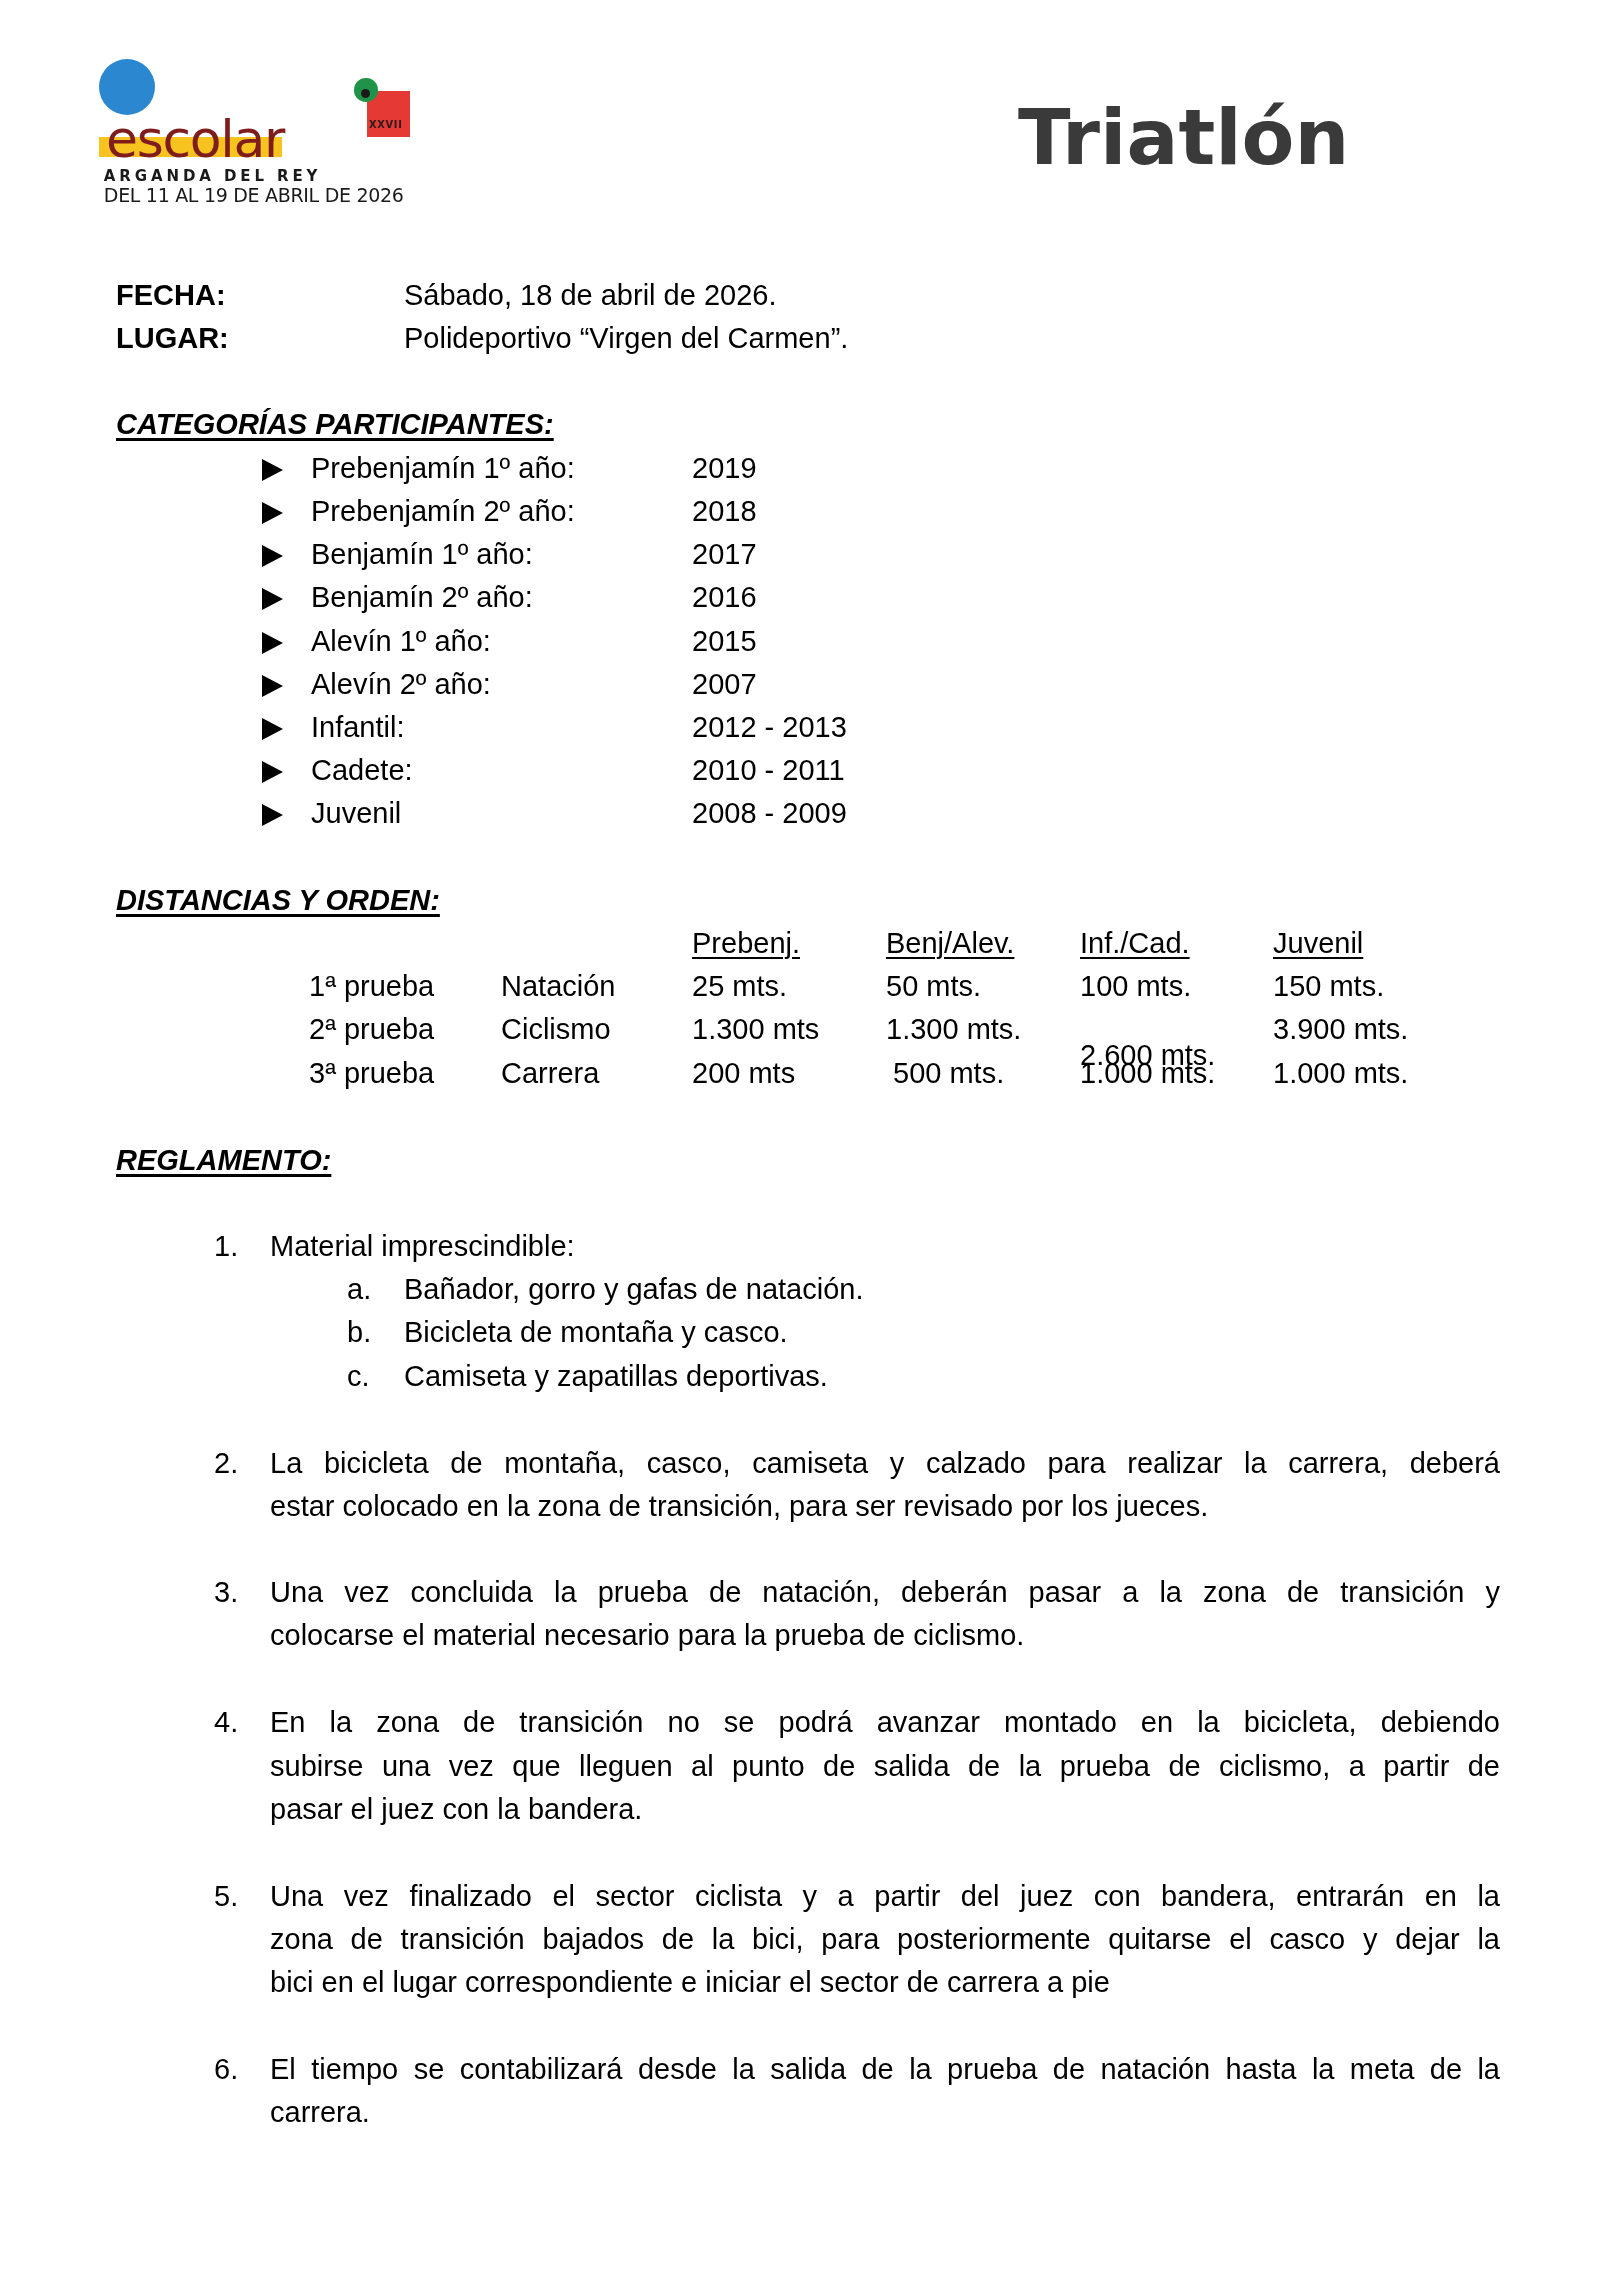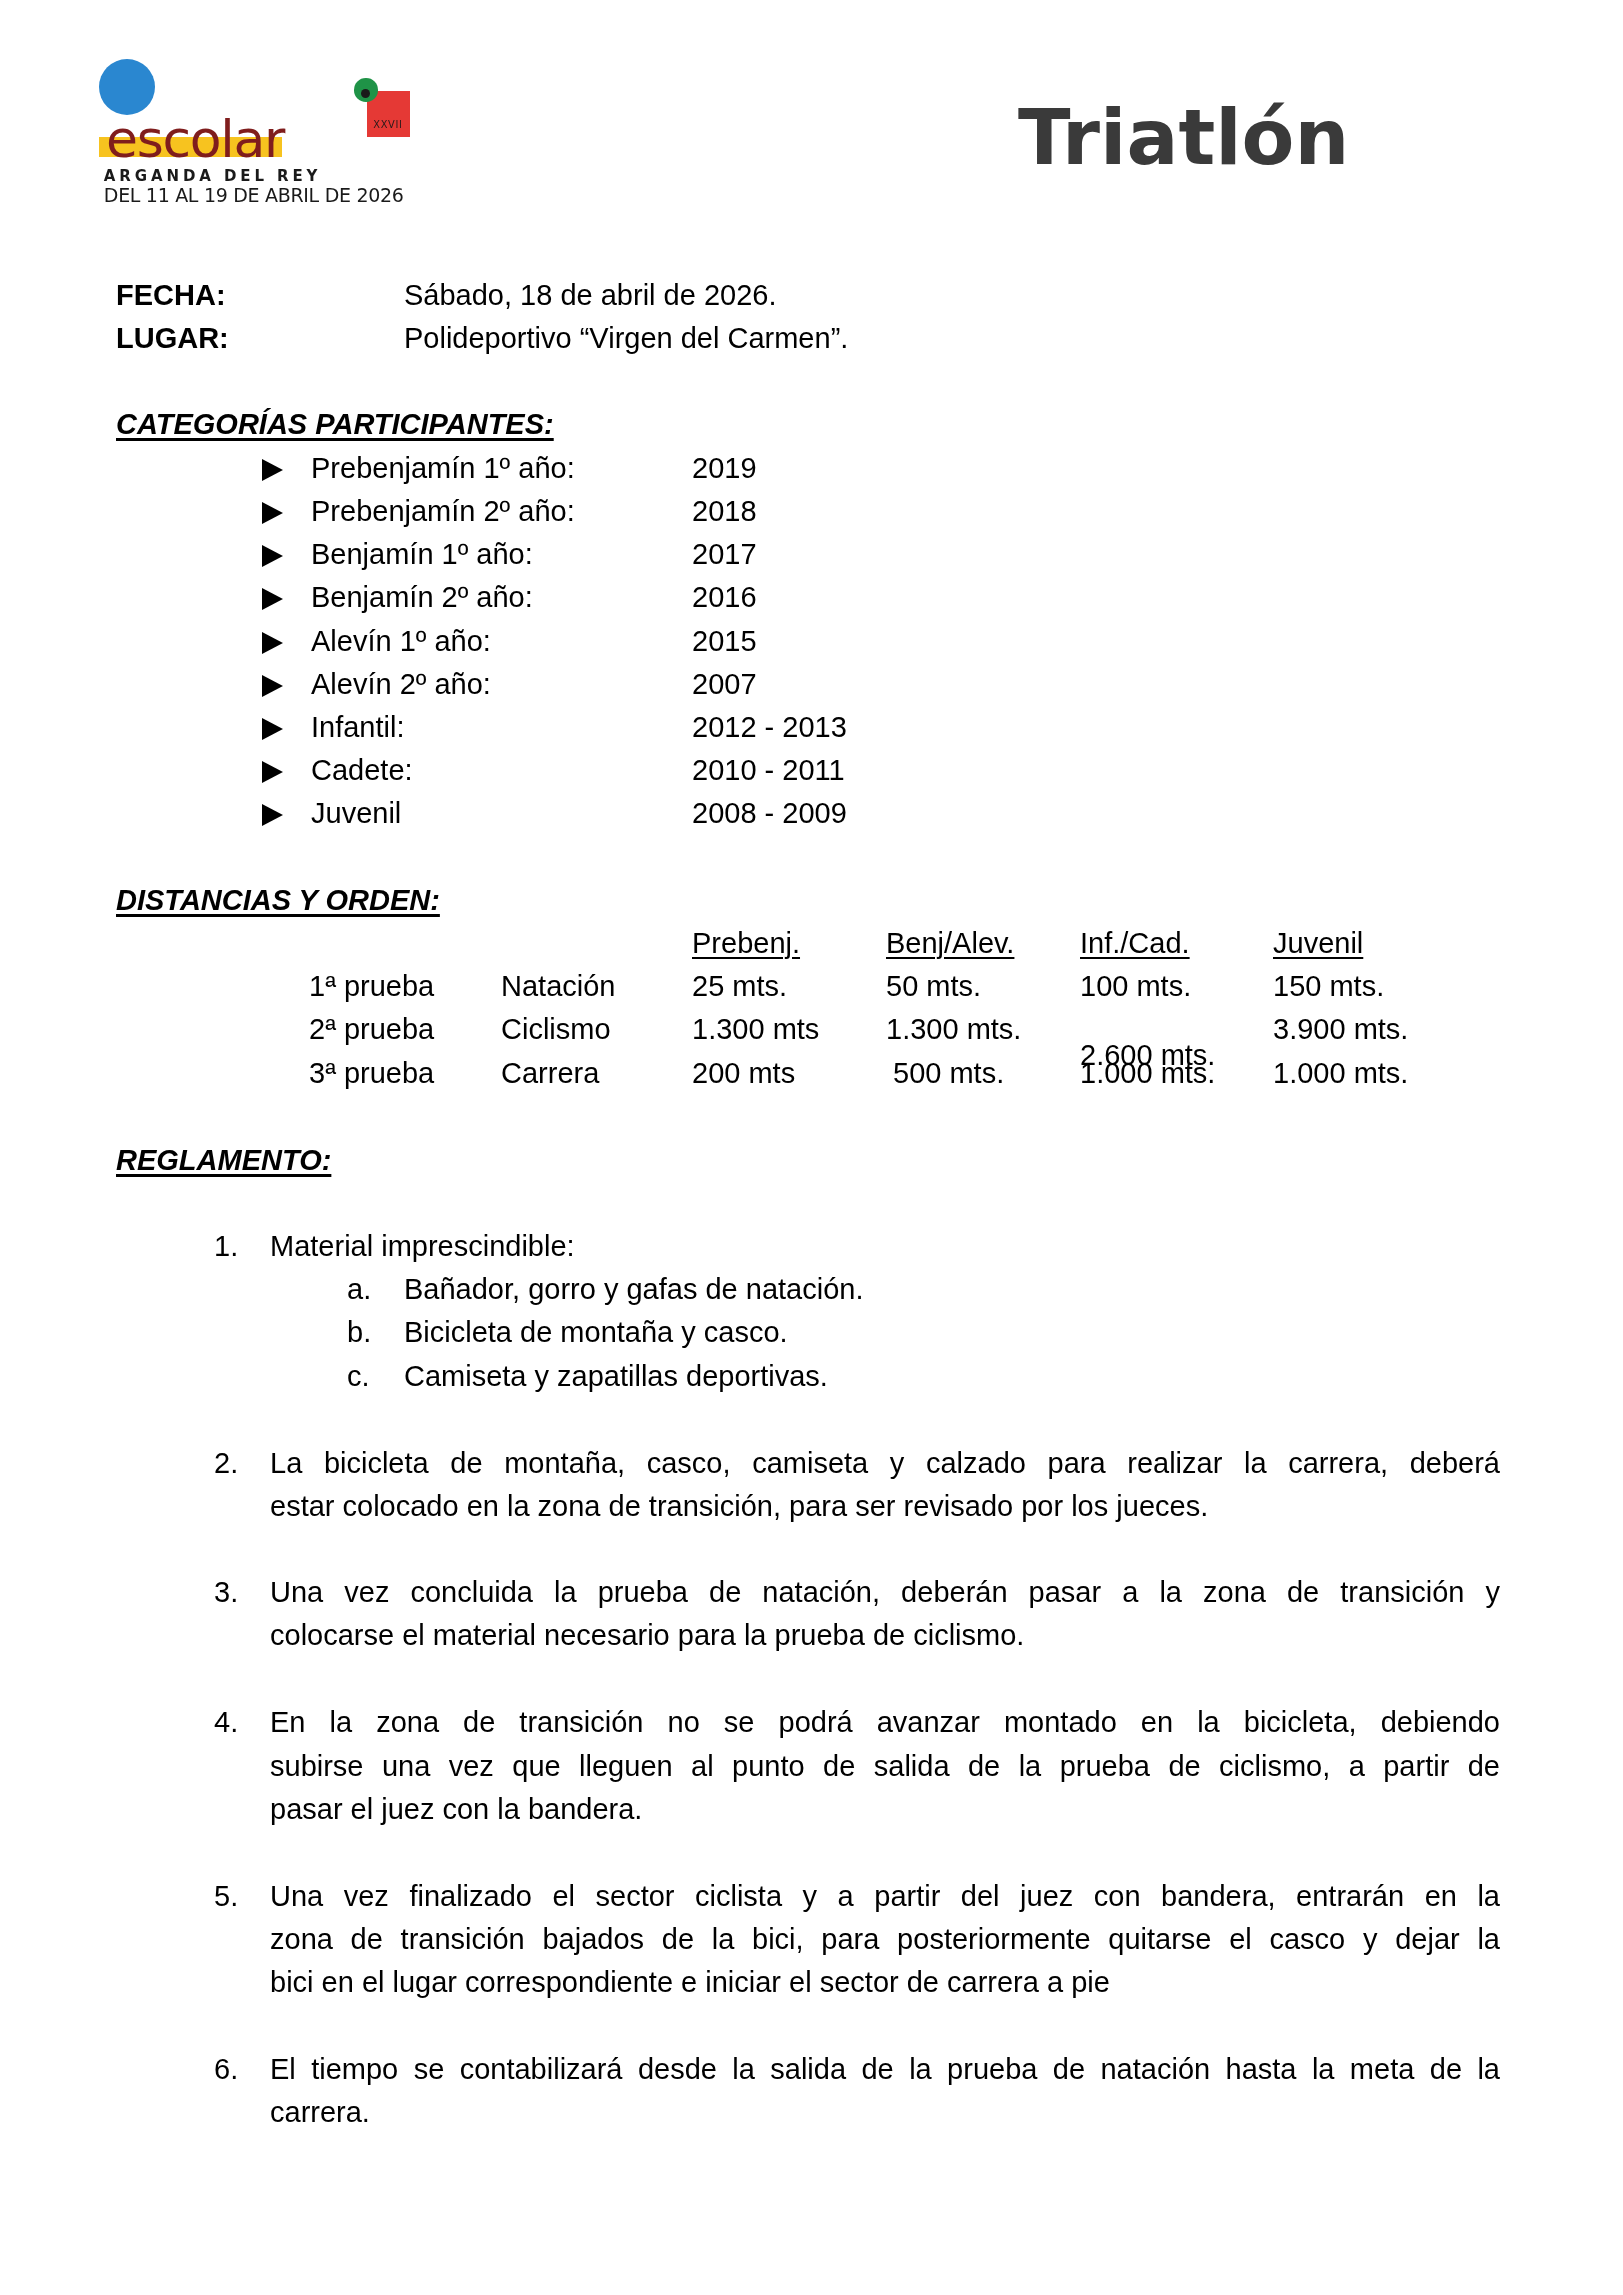--- a/index.html
+++ b/index.html
@@ -12,21 +12,21 @@
   .bold { font-weight: bold; }
   .heading { font-weight: bold; font-style: italic; text-decoration: underline; text-decoration-thickness: 2.6px; text-underline-offset: 3.9px; font-size: 29px; }
 
   
   #logo { left: 92px; top: 39px; width: 340px; height: 170px; }
   .logo-circle { position: absolute; left: 6.5px; top: 19.6px; width: 56px; height: 56px; border-radius: 50%; background: #2a87d0; }
   .logo-main { position: absolute; left: 13px; top: 6.5px; font-family: "DejaVu Sans", sans-serif; font-weight: bold; font-size: 69px; letter-spacing: -3.9px; color: #1a1a1a; line-height: 79px; }
   .logo-dot { position: absolute; left: 262px; top: 39px; width: 23.6px; height: 23.6px; border-radius: 50%; background: #1f9347; }
   .logo-dot::after { content: ""; position: absolute; left: 7.2px; top: 10.5px; width: 9.2px; height: 9.2px; border-radius: 50%; background: #1a1a1a; }
   .logo-red { position: absolute; left: 275px; top: 52px; width: 43px; height: 46px; background: #e53935; }
-  .logo-roman { position: absolute; left: 277px; top: 80px; width: 38px; text-align: center; font-family: "DejaVu Sans", sans-serif; font-weight: normal; font-size: 9.8px; color: #2a1a1a; letter-spacing: 0.7px; }
+  .logo-roman { position: absolute; left: 277px; top: 80px; width: 38px; font-family: "DejaVu Sans", sans-serif; font-weight: bold; font-size: 9.8px; color: #2a1a1a; letter-spacing: 0.7px; }
   .logo-yellow { position: absolute; left: 6.5px; top: 98px; width: 183px; height: 19.6px; background: #f7c31f; }
   .logo-escolar { position: absolute; left: 14px; top: 71px; font-family: "DejaVu Sans", sans-serif; font-size: 52px; color: #7f1d1d; line-height: 59px; letter-spacing: -1.3px; }
   .logo-city { position: absolute; left: 11.8px; top: 128px; font-family: "DejaVu Sans", sans-serif; font-weight: bold; font-size: 15px; letter-spacing: 3.9px; color: #1a1a1a; }
   .logo-dates { position: absolute; left: 11.8px; top: 145px; font-family: "DejaVu Sans", sans-serif; font-size: 19px; color: #1a1a1a; letter-spacing: -0.3px; }
 
   #doc-title { left: 1018px; top: 92px; font-family: "DejaVu Sans", sans-serif; font-weight: bold; font-size: 77px; color: #3a3a3a; line-height: 92px; }
 
   .tri { display: inline-block; width: 0; height: 0; border-top: 11px solid transparent; border-bottom: 11px solid transparent; border-left: 21px solid #000; vertical-align: middle; }
   .ul { text-decoration: underline; text-decoration-thickness: 2px; text-underline-offset: 3.9px; }
 </style>

